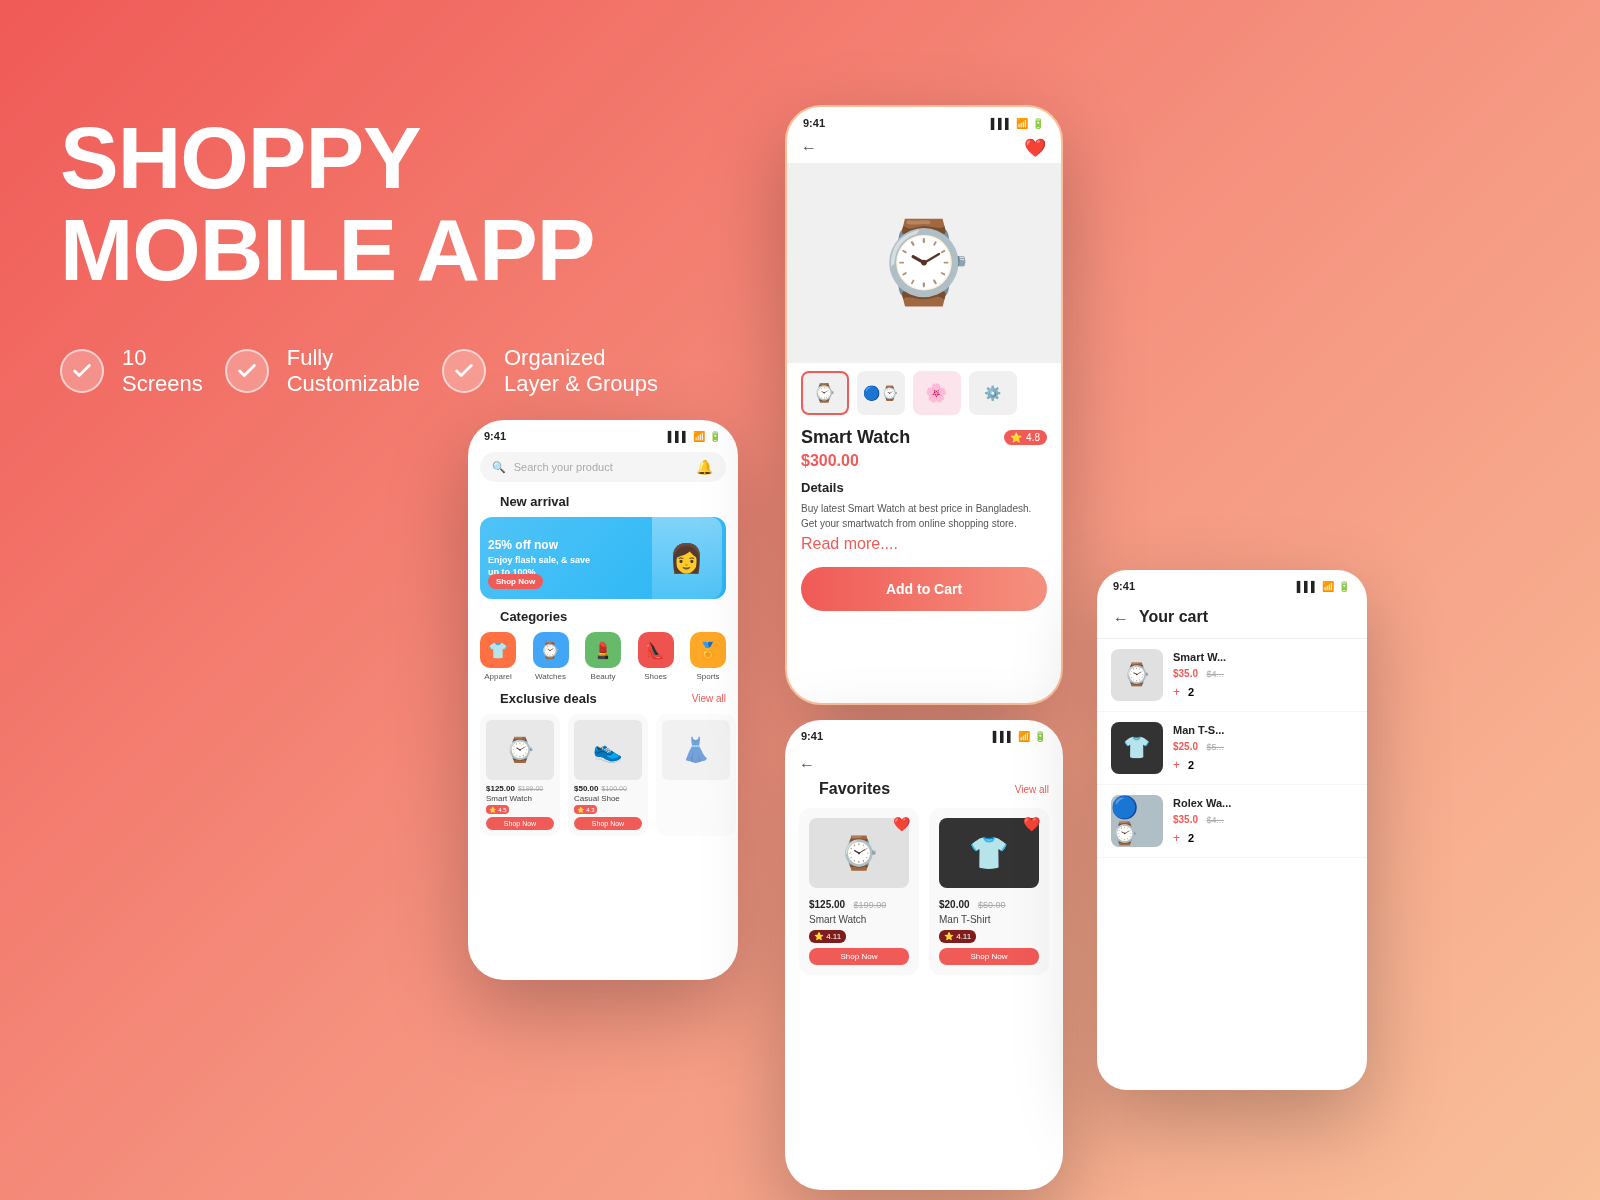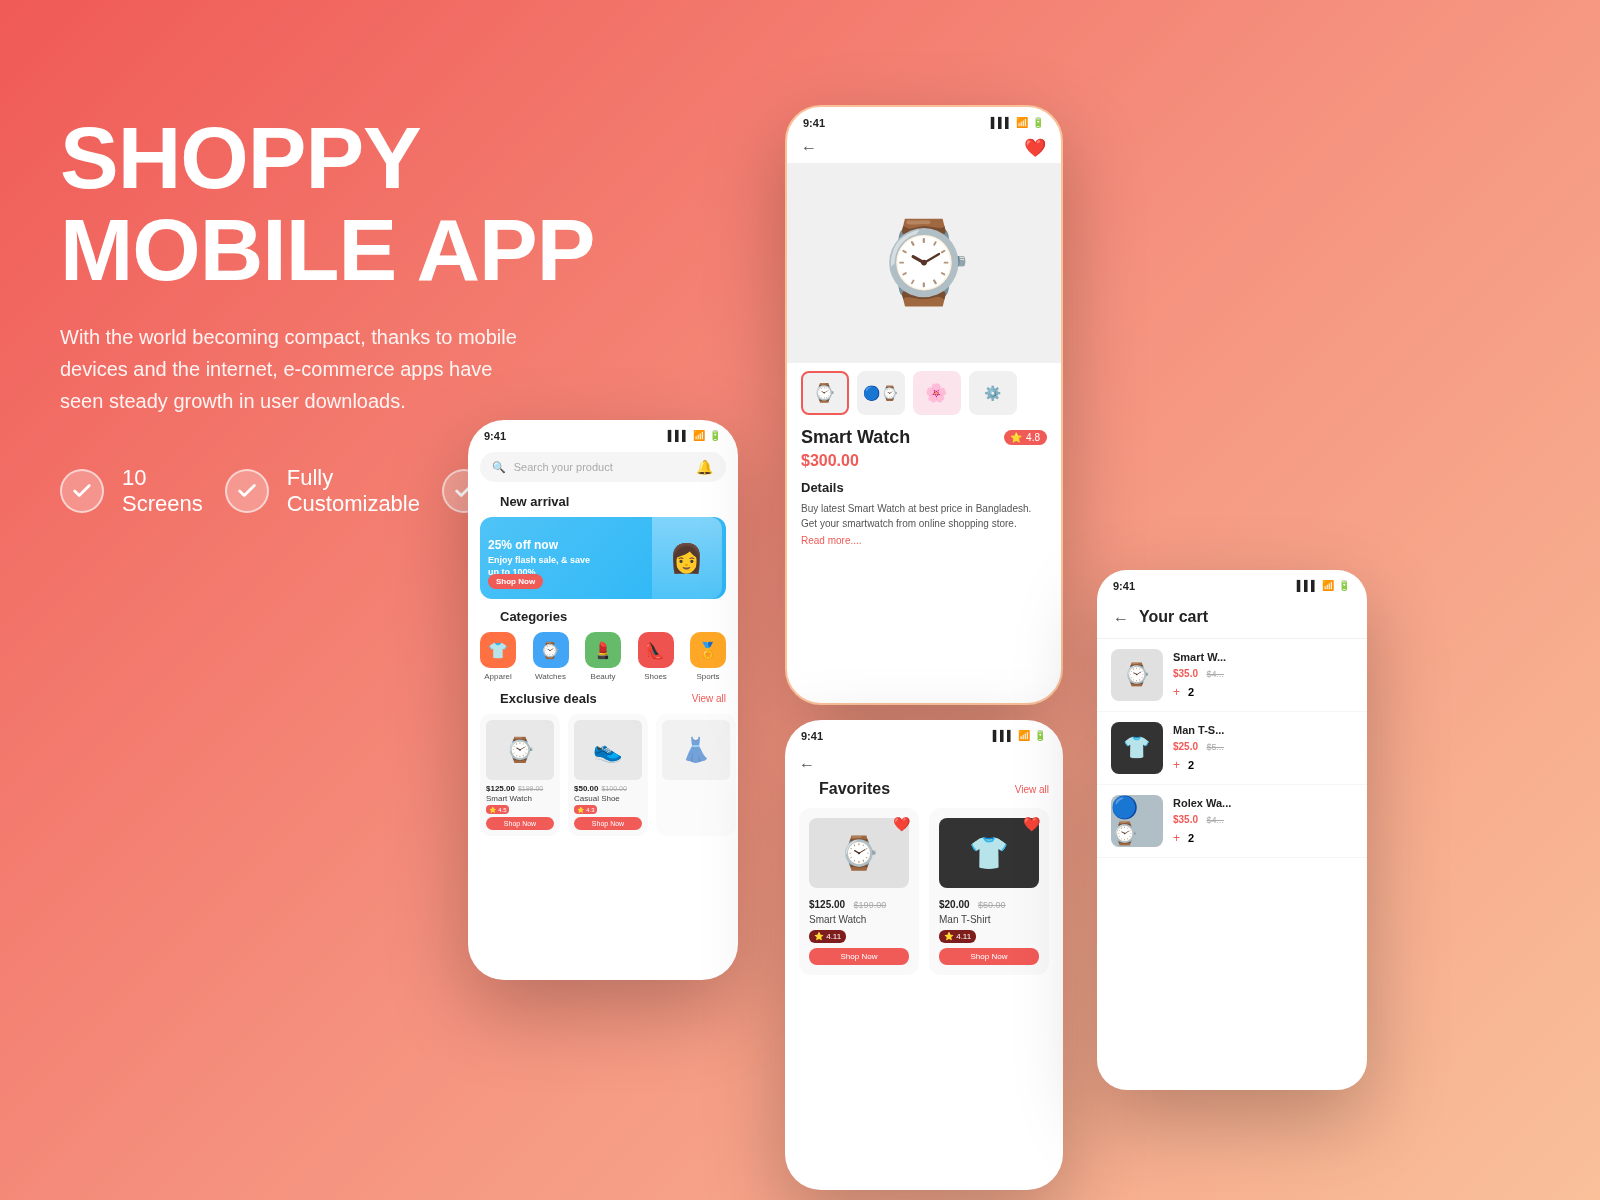--- a/index.html
+++ b/index.html
@@ -74,21 +74,21 @@
     
     .phone1 {
       left: 468px;
       top: 420px;
       width: 270px;
       height: 560px;
     }
     .phone-status-bar {
       display: flex;
       justify-content: space-between;
-      align-items: flex-start;
+      align-items: flex-end;
       padding: 10px 16px 4px;
       font-size: 11px;
       font-weight: 600;
       color: #222;
     }
     .status-icons { display: flex; align-items: center; gap: 4px; font-size: 10px; }
     .phone-content { padding: 0 12px; }
 
     .search-bar {
       display: flex;
@@ -276,21 +276,21 @@
       font-size: 10px;
       padding: 2px 7px;
       border-radius: 10px;
       display: flex;
       align-items: center;
       gap: 3px;
     }
     .detail-price { font-size: 16px; font-weight: 700; color: #f05a57; margin-bottom: 10px; }
     .detail-section-title { font-size: 13px; font-weight: 700; color: #222; margin-bottom: 6px; }
     .detail-desc { font-size: 10px; color: #555; line-height: 1.5; margin-bottom: 4px; }
-    .read-more { font-size: 10px; color: #f05a57; }
+    .read-more { font-size: 16px; color: #f05a57; }
     .add-to-cart-btn {
       margin: 14px 14px 0;
       background: linear-gradient(90deg, #f05a57, #f5917e);
       color: white;
       text-align: center;
       font-size: 14px;
       font-weight: 600;
       padding: 14px 0;
       border-radius: 28px;
     }
@@ -408,21 +408,20 @@
     }
   </style>
 </head>
 <body>
 
 <div class="left-section">
   <h1 class="app-title">
     <span>SHOPPY</span><br>
     <span>MOBILE APP</span>
   </h1>
-  <p class="app-subtitle">With the world becoming compact, thanks to mobile devices and the internet, e-commerce apps have seen steady growth in user downloads.</p>
   <div class="features">
     <div class="feature-item">
       <div class="check-circle">
         <svg viewBox="0 0 24 24" fill="none" stroke="white" stroke-width="3" stroke-linecap="round" stroke-linejoin="round">
             <polyline points="20 6 9 17 4 12"></polyline>
           </svg>
       </div>
       <span class="feature-label">10 Screens</span>
     </div>
     <div class="feature-item">
@@ -558,20 +557,21 @@
       <div class="detail-rating">
         <span>⭐</span>
         <span>4.8</span>
       </div>
     </div>
     <div class="detail-price">$300.00</div>
     <div class="detail-section-title">Details</div>
     <div class="detail-desc">Buy latest Smart Watch at best price in Bangladesh. Get your smartwatch from online shopping store.</div>
     <div class="read-more">Read more....</div>
   </div>
+  <div class="add-to-cart-btn">Add to Cart</div>
 </div>
 
 <div class="phone-mockup phone3">
   <div class="phone-status-bar">
     <span>9:41</span>
     <div class="status-icons">
       <span>▌▌▌</span>
       <span>📶</span>
       <span>🔋</span>
     </div>

